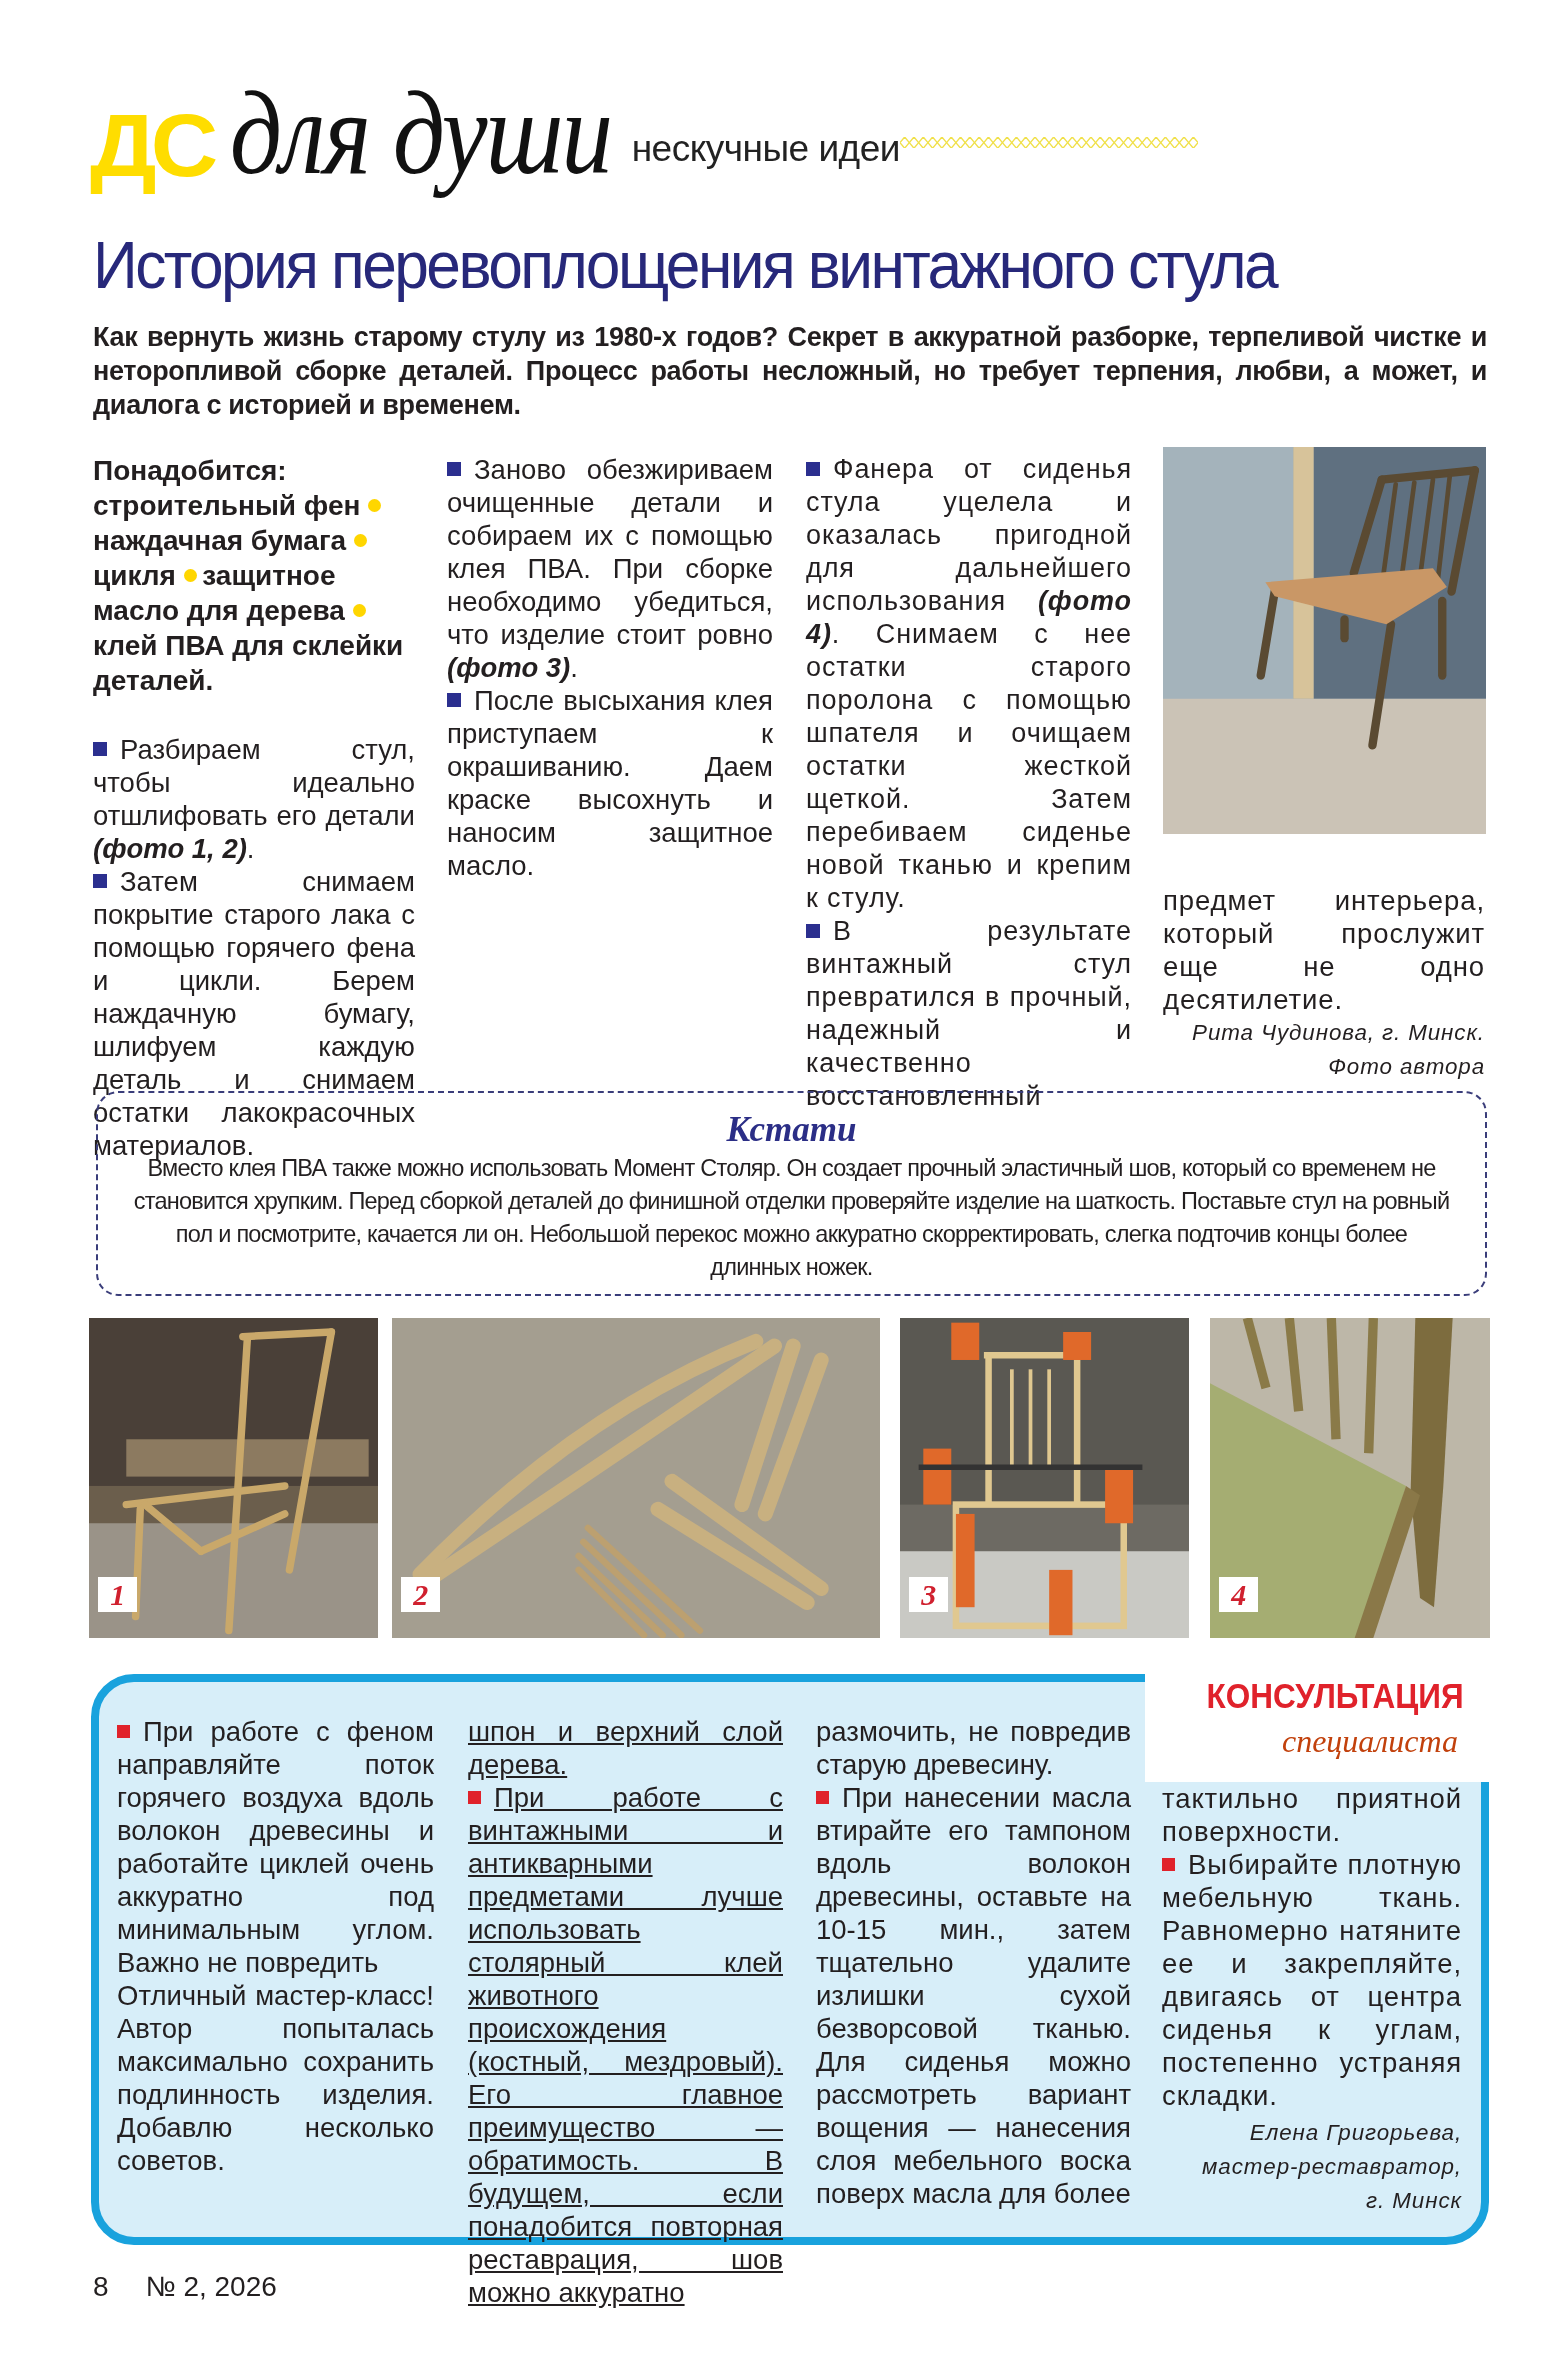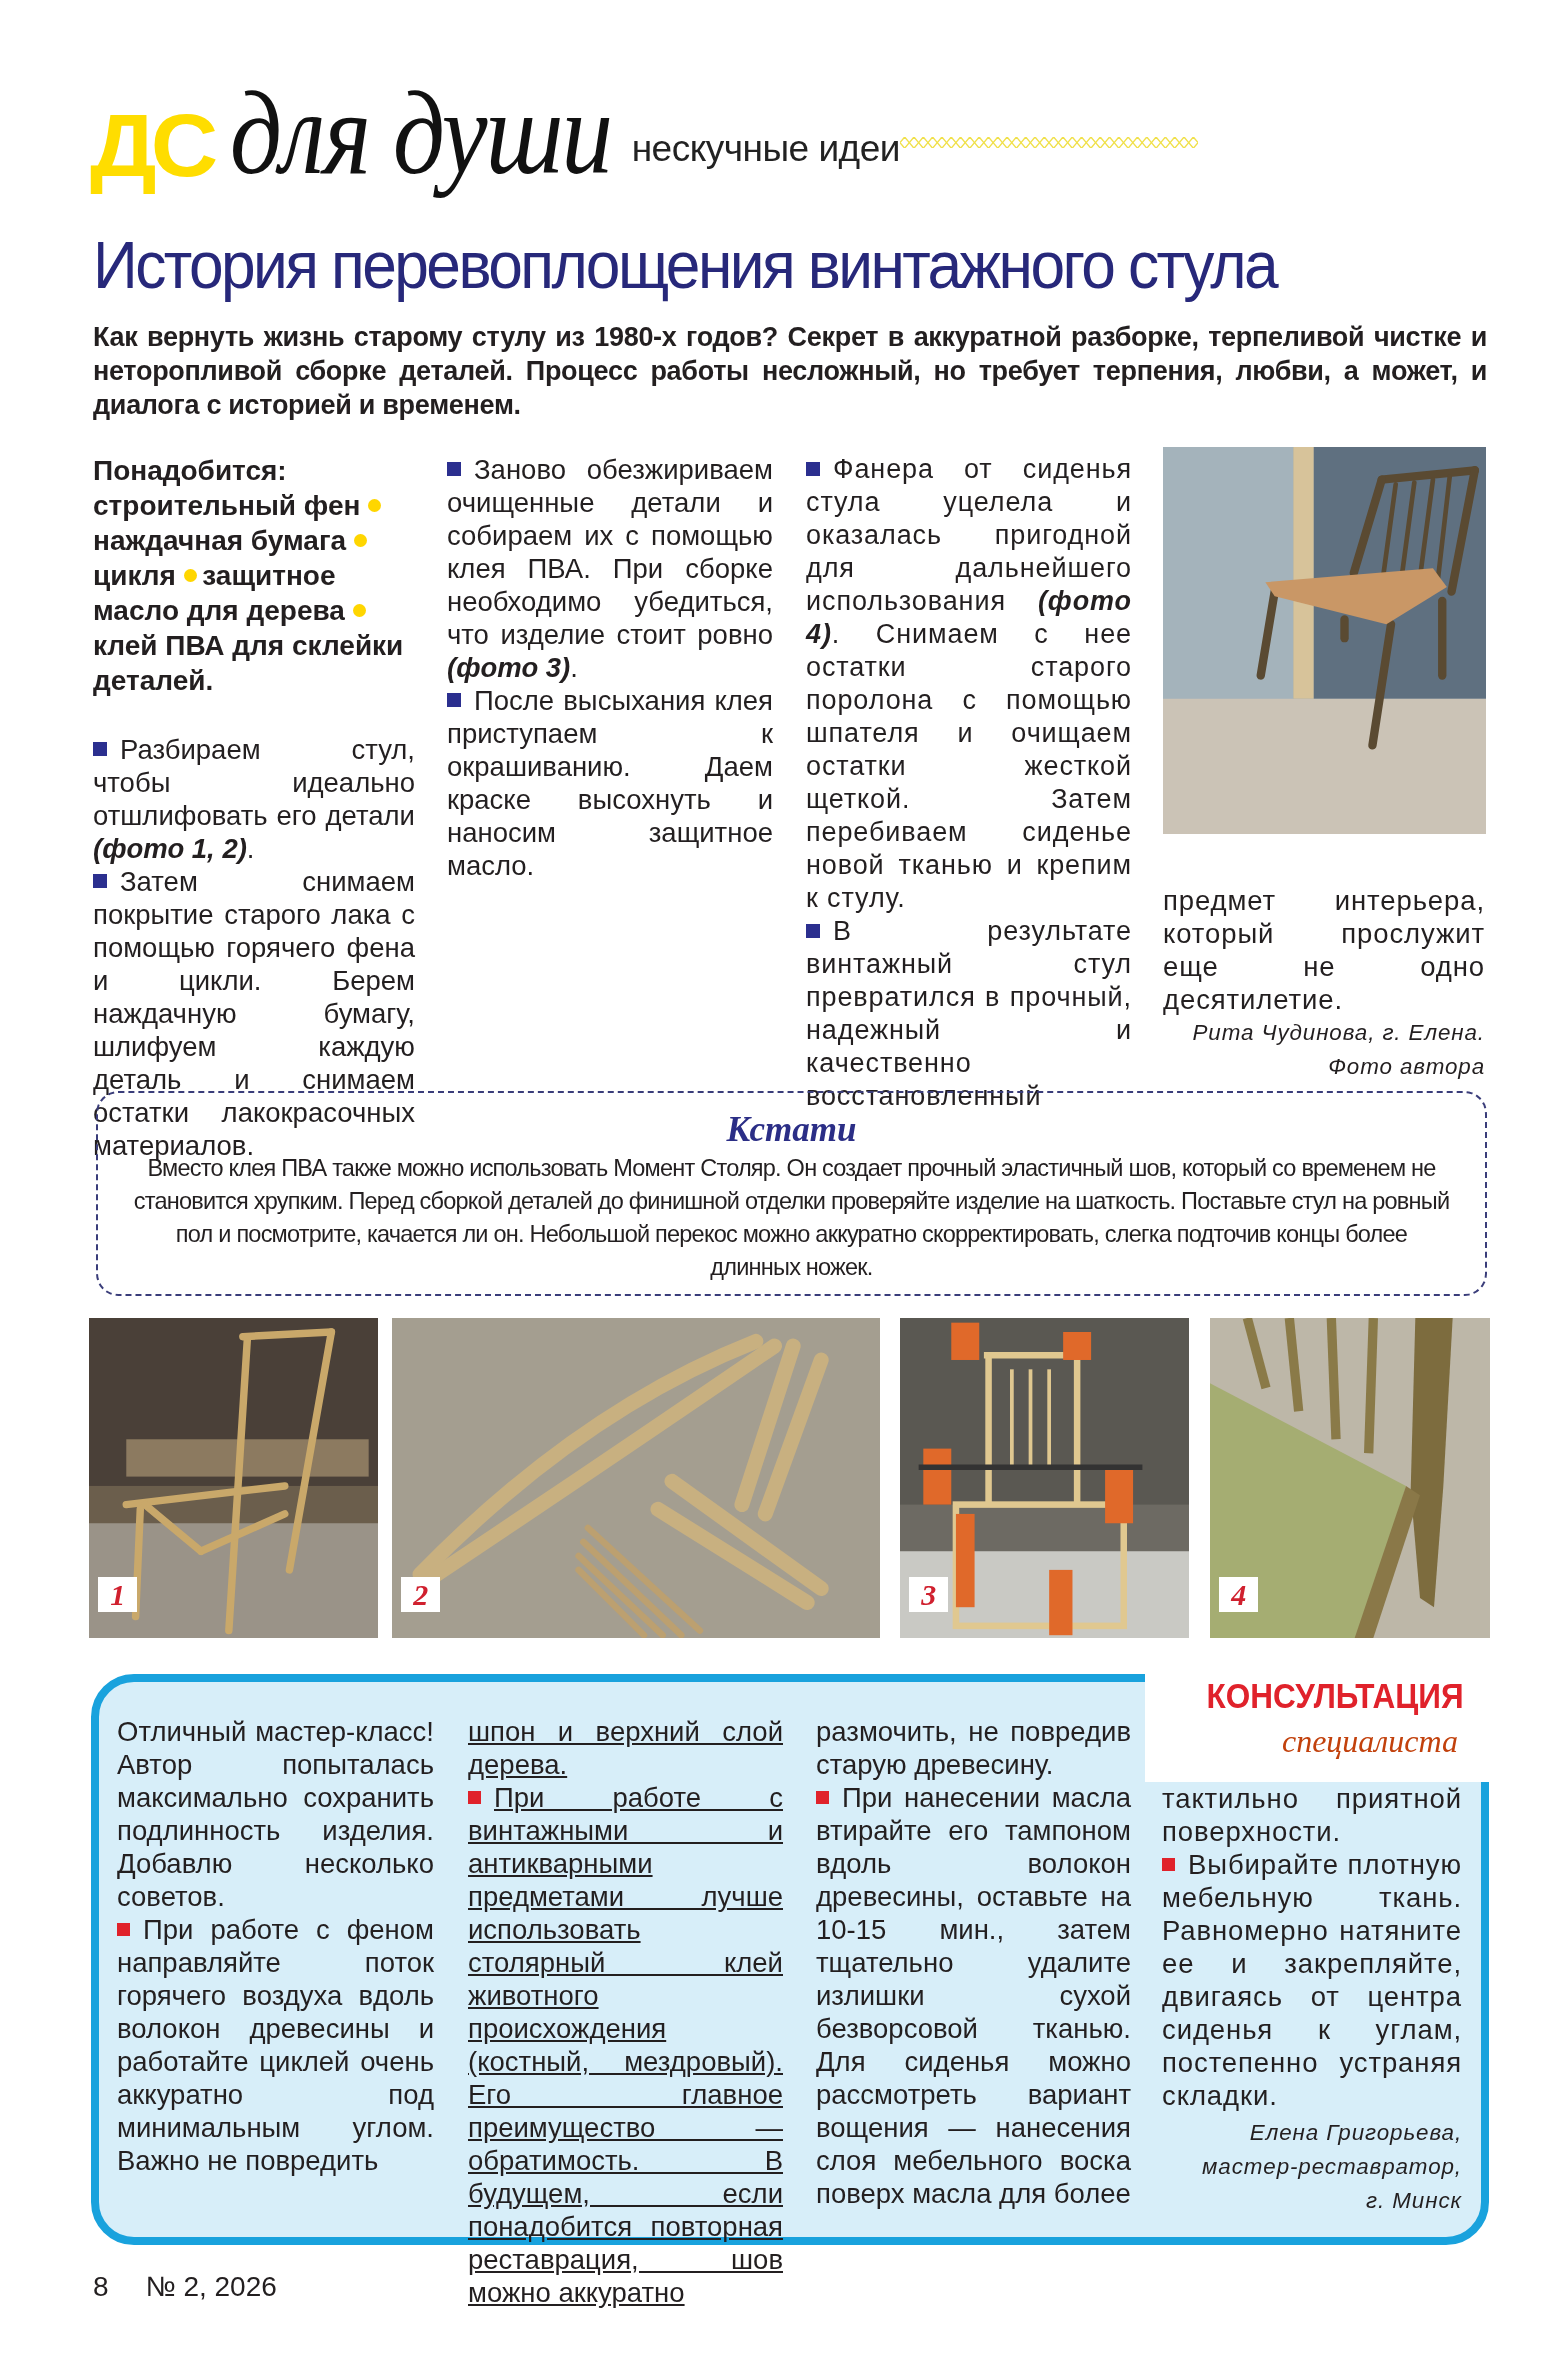--- a/index.html
+++ b/index.html
@@ -136,21 +136,21 @@
       <line x1="245" y1="190" x2="225" y2="320"></line>
       <line x1="300" y1="165" x2="300" y2="245"></line>
       <line x1="195" y1="185" x2="195" y2="205"></line>
     </g>
     <polygon points="110,145 290,130 305,150 240,190 120,160" fill="#c99766"></polygon>
   </svg>
 </div>
 
 <div class="col col-4">
   <p>предмет интерьера, который прослужит еще не одно десятилетие.</p>
-  <p class="signature">Рита Чудинова, г. Елена.</p>
+  <p class="signature">Рита Чудинова, г. Минск.</p>
   <p class="signature" style="margin-top:0">Фото автора</p>
 </div>
 
 <div class="kstati">
   <div class="kstati-title">Кстати</div>
   <div class="kstati-text">Вместо клея ПВА также можно использовать Момент Столяр. Он создает прочный эластичный шов, который со временем не становится хрупким. Перед сборкой деталей до финишной отделки проверяйте изделие на шаткость. Поставьте стул на ровный пол и посмотрите, качается ли он. Небольшой перекос можно аккуратно скорректировать, слегка подточив концы более длинных ножек.</div>
 </div>
 
 <div class="photo photo-1">
   <svg viewBox="0 0 310 343" preserveAspectRatio="none">
@@ -235,22 +235,22 @@
   <div class="photo-num">4</div>
 </div>
 
 <div class="consult"></div>
 <div class="consult-tab">
   <div class="consult-tab-title">КОНСУЛЬТАЦИЯ</div>
   <div class="consult-tab-sub">специалиста</div>
 </div>
 
 <div class="ccol ccol-1">
+  <p><span class="cbullet"></span><span>При работе с феном направляйте поток горячего воздуха вдоль волокон древесины и работайте циклей очень аккуратно под минимальным углом. Важно не повредить</span></p>
   <p>Отличный мастер-класс! Автор попыталась максимально сохранить подлинность изделия. Добавлю несколько советов.</p>
-  <p><span class="cbullet"></span><span>При работе с феном направляйте поток горячего воздуха вдоль волокон древесины и работайте циклей очень аккуратно под минимальным углом. Важно не повредить</span></p>
 </div>
 
 <div class="ccol ccol-2">
   <p>шпон и верхний слой дерева.</p>
   <p><span class="cbullet"></span><span>При работе с винтажными и антикварными предметами лучше использовать столярный клей животного происхождения (костный, мездровый). Его главное преимущество — обратимость. В будущем, если понадобится повторная реставрация, шов можно аккуратно</span></p>
 </div>
 
 <div class="ccol ccol-3">
   <p>размочить, не повредив старую древесину.</p>
   <p><span class="cbullet"></span><span>При нанесении масла втирайте его тампоном вдоль волокон древесины, оставьте на 10-15 мин., затем тщательно удалите излишки сухой безворсовой тканью. Для сиденья можно рассмотреть вариант вощения — нанесения слоя мебельного воска поверх масла для более</span></p>

